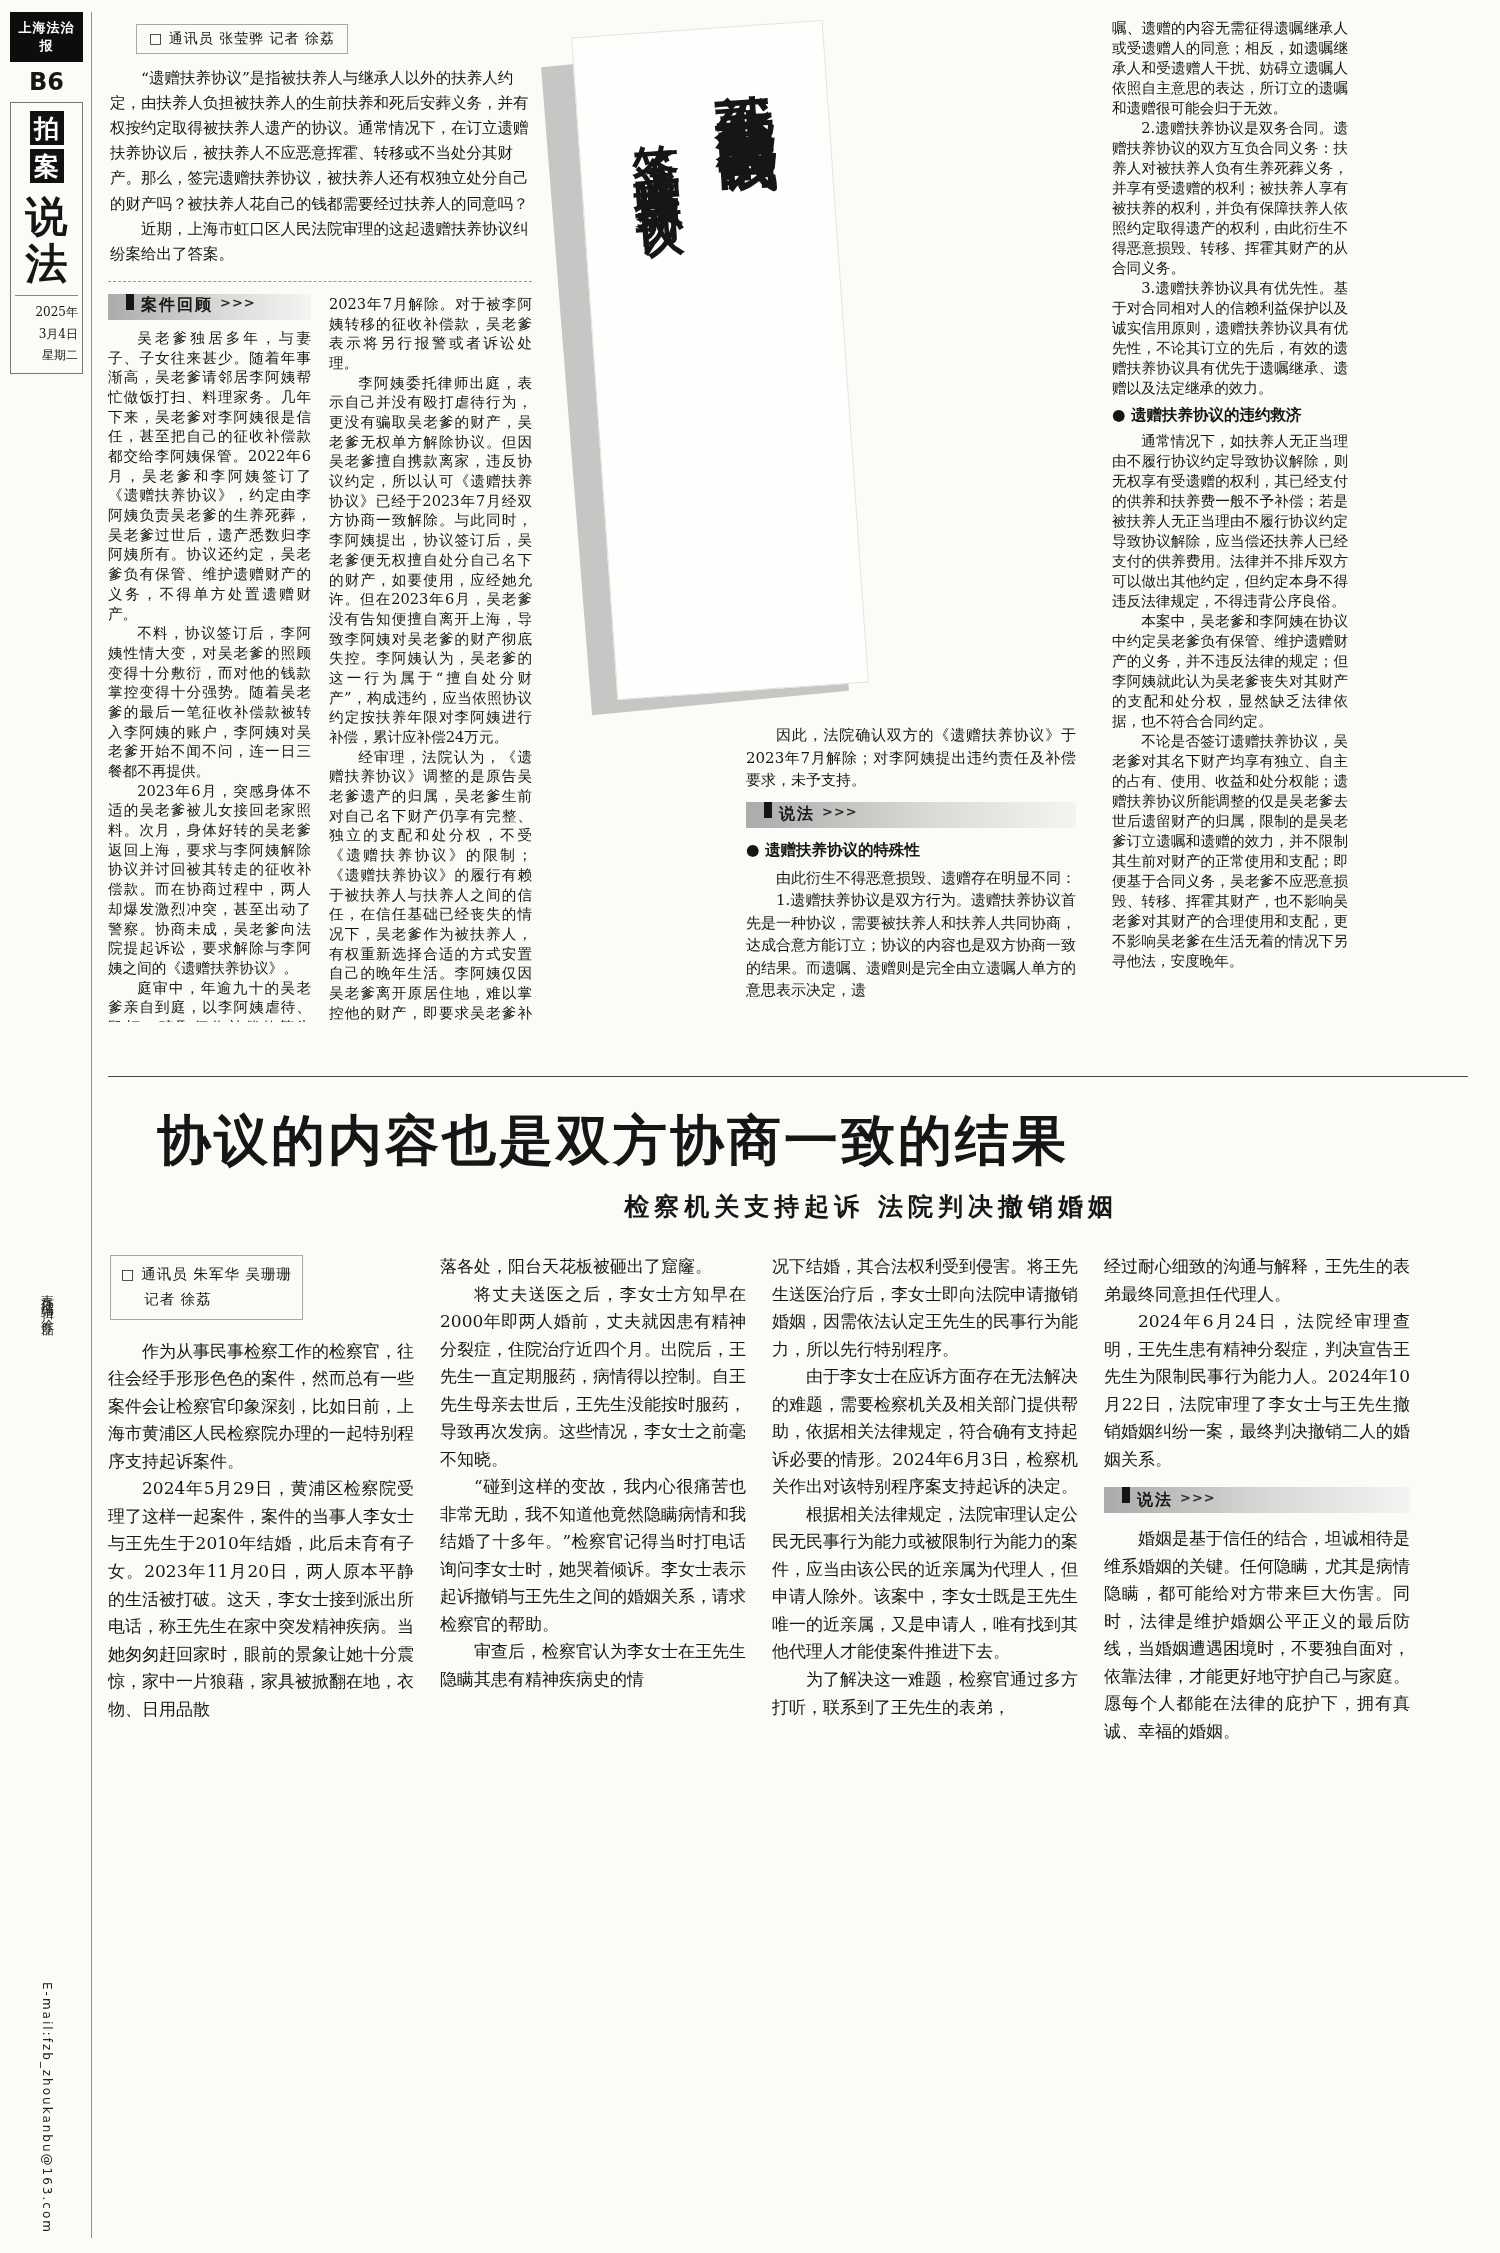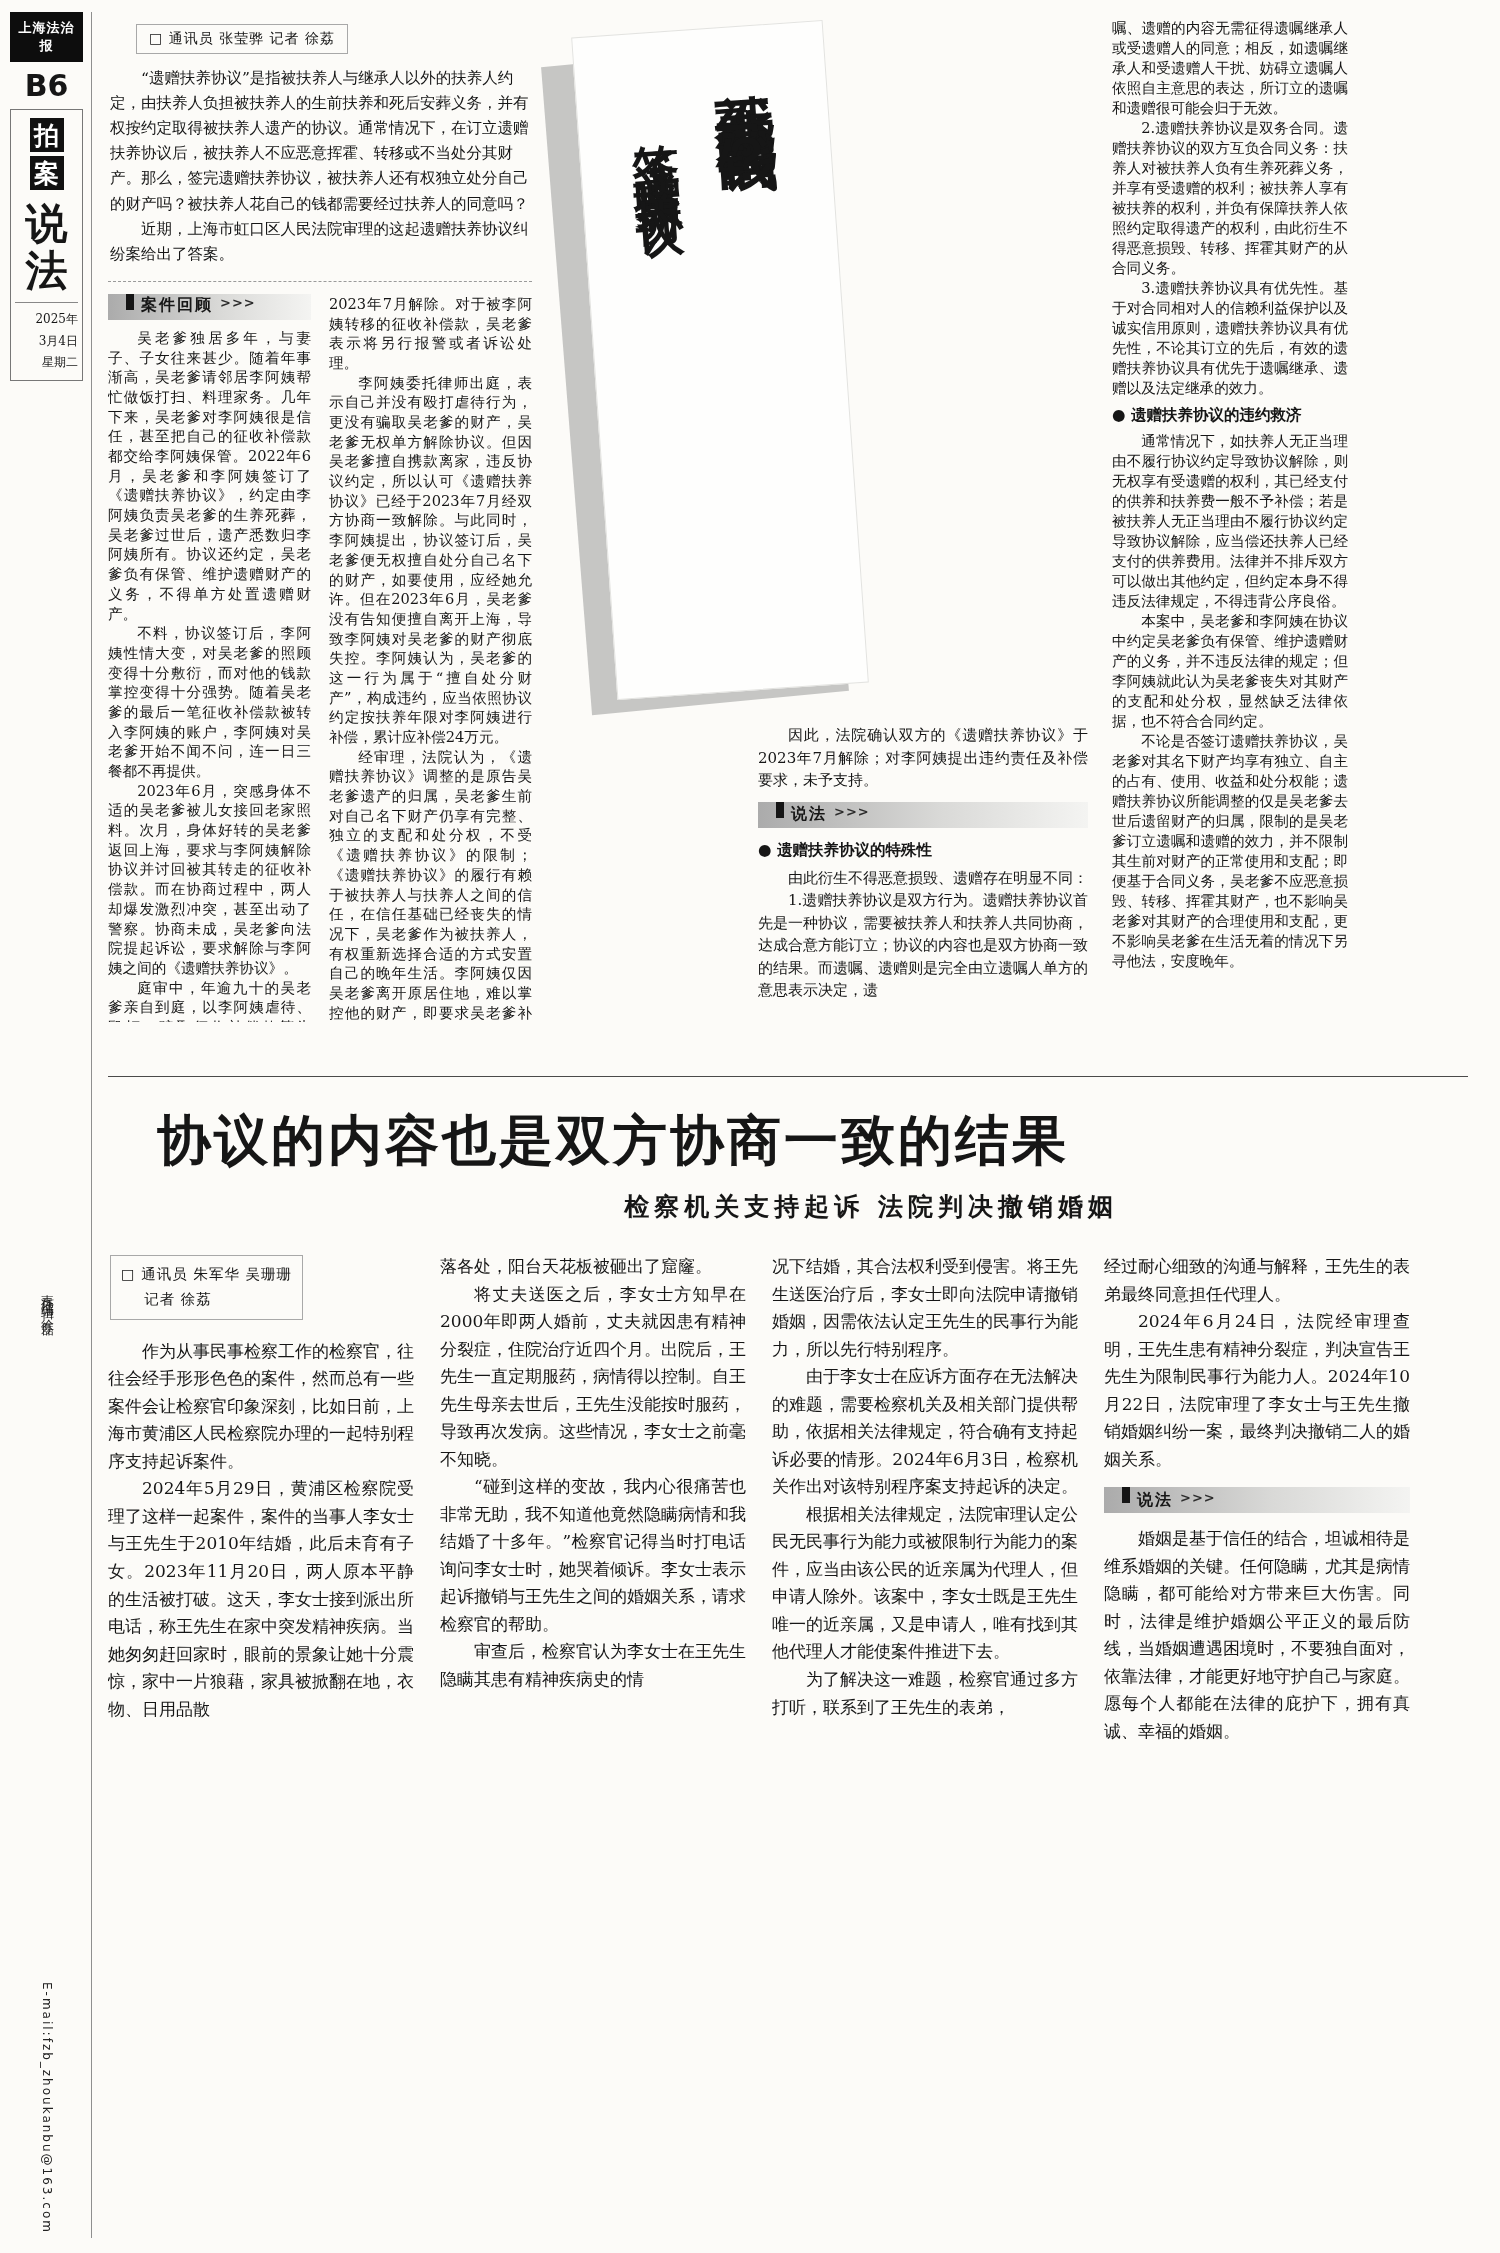--- a/index.html
+++ b/index.html
@@ -4,21 +4,21 @@
 <style>
   html,body{margin:0;padding:0;}
   *{box-sizing:border-box;}
   body{width:1500px;height:2253px;position:relative;background:#fcfbf8;
        font-family:"DejaVu Serif","Liberation Serif",serif;color:#161616;overflow:hidden;}
 
   
   .masthead{position:absolute;left:10px;top:12px;width:82px;height:2226px;border-right:1px solid #8f8f8f;}
   .logo{background:#0d0d0d;color:#fff;font-size:13px;font-weight:bold;text-align:center;
         padding:7px 2px;letter-spacing:1px;margin-right:8px;}
-  .pageno{font-family:"DejaVu Sans","Liberation Sans",sans-serif;font-weight:bold;font-size:30px;
+  .pageno{font-family:"DejaVu Sans","Liberation Sans",sans-serif;font-weight:bold;font-size:24px;
           text-align:center;margin:6px 8px 6px 0;}
   .colbox{border:1px solid #777;margin-right:8px;padding:8px 4px 6px;}
   .paian{display:flex;flex-direction:column;align-items:center;gap:4px;}
   .paian span{width:34px;height:34px;background:#111;color:#fff;font-size:25px;font-weight:bold;
               display:flex;align-items:center;justify-content:center;}
   .shuofa{display:flex;flex-direction:column;align-items:center;margin:10px 0 8px;}
   .shuofa span{font-size:42px;font-weight:900;line-height:1.12;}
   .datebox{border-top:1px solid #888;padding-top:6px;text-align:right;font-size:12px;line-height:1.8;}
   .editor{position:absolute;top:1272px;left:28px;writing-mode:vertical-rl;font-size:13px;letter-spacing:4px;}
   .email{position:absolute;bottom:4px;left:30px;writing-mode:vertical-rl;font-size:12px;letter-spacing:2px;
@@ -51,21 +51,21 @@
   .hg{position:relative;height:706px;}
   .hg-shadow{position:absolute;left:12px;top:36px;width:258px;height:650px;background:#c6c6c4;
              transform:rotate(-4.5deg) skewY(-1deg);}
   .hg-card{position:absolute;left:40px;top:10px;width:252px;height:664px;background:#fefefd;
            border:1px solid #e3e3e0;transform:rotate(-4deg);display:flex;justify-content:center;
            padding-top:20px;}
   .hg-text{writing-mode:vertical-rl;text-orientation:upright;}
   .hg-main{display:block;font-size:60px;font-weight:900;letter-spacing:6px;line-height:1.3;}
   .hg-sub{display:block;font-size:47px;font-weight:900;letter-spacing:9px;line-height:1.3;
           margin-top:54px;margin-right:22px;}
-  .mid-text{width:330px;margin-left:auto;margin-right:2px;font-size:15px;line-height:1.5;text-align:justify;}
+  .mid-text{width:330px;margin-left:auto;margin-right:14px;font-size:15px;line-height:1.5;text-align:justify;}
   .mid-text .secbar{margin:10px 0 10px;}
   p.bullet{font-weight:bold;margin:2px 0 6px;text-indent:0;font-size:15.5px;}
   .ta-right{width:236px;flex:none;font-size:14.6px;line-height:1.37;text-align:justify;
             height:1042px;overflow:hidden;}
   .ta-right p.bullet{margin-top:6px;}
 
   
   .second{margin-top:16px;border-top:1px solid #4a4a4a;padding-top:28px;position:relative;}
   .second-headline{font-size:54px;font-weight:900;letter-spacing:3px;text-align:center;width:1010px;margin:0;}
   .second-subheadline{font-size:25px;font-weight:bold;letter-spacing:5px;text-align:right;

